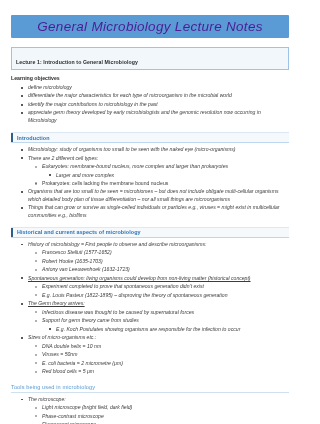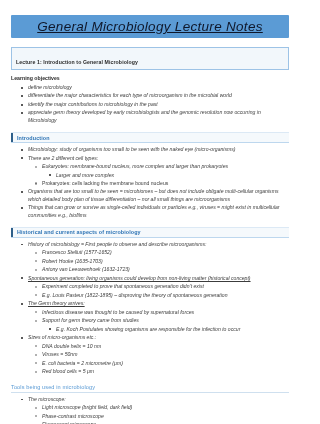--- a/index.html
+++ b/index.html
@@ -27,26 +27,25 @@
   .title-banner {
     margin-top: 15px;
     height: 23px;
     background: #5b9bd5;
     border-radius: 1px;
     display: flex;
     align-items: center;
     justify-content: center;
   }
   .title-banner .title-text {
-    color: #0f172a;
+    color: #4c1d95;
     font-style: italic;
     font-size: 13.5px;
     letter-spacing: 0.3px;
     white-space: nowrap;
-    text-decoration: underline;
   }
 
   
   .lecture-bar {
     margin-top: 9px;
     background: #f2f7fb;
     border: 0.6px solid #9dc3e6;
     padding: 1.5px 4px;
   }
   .lecture-bar .lecture-text {

